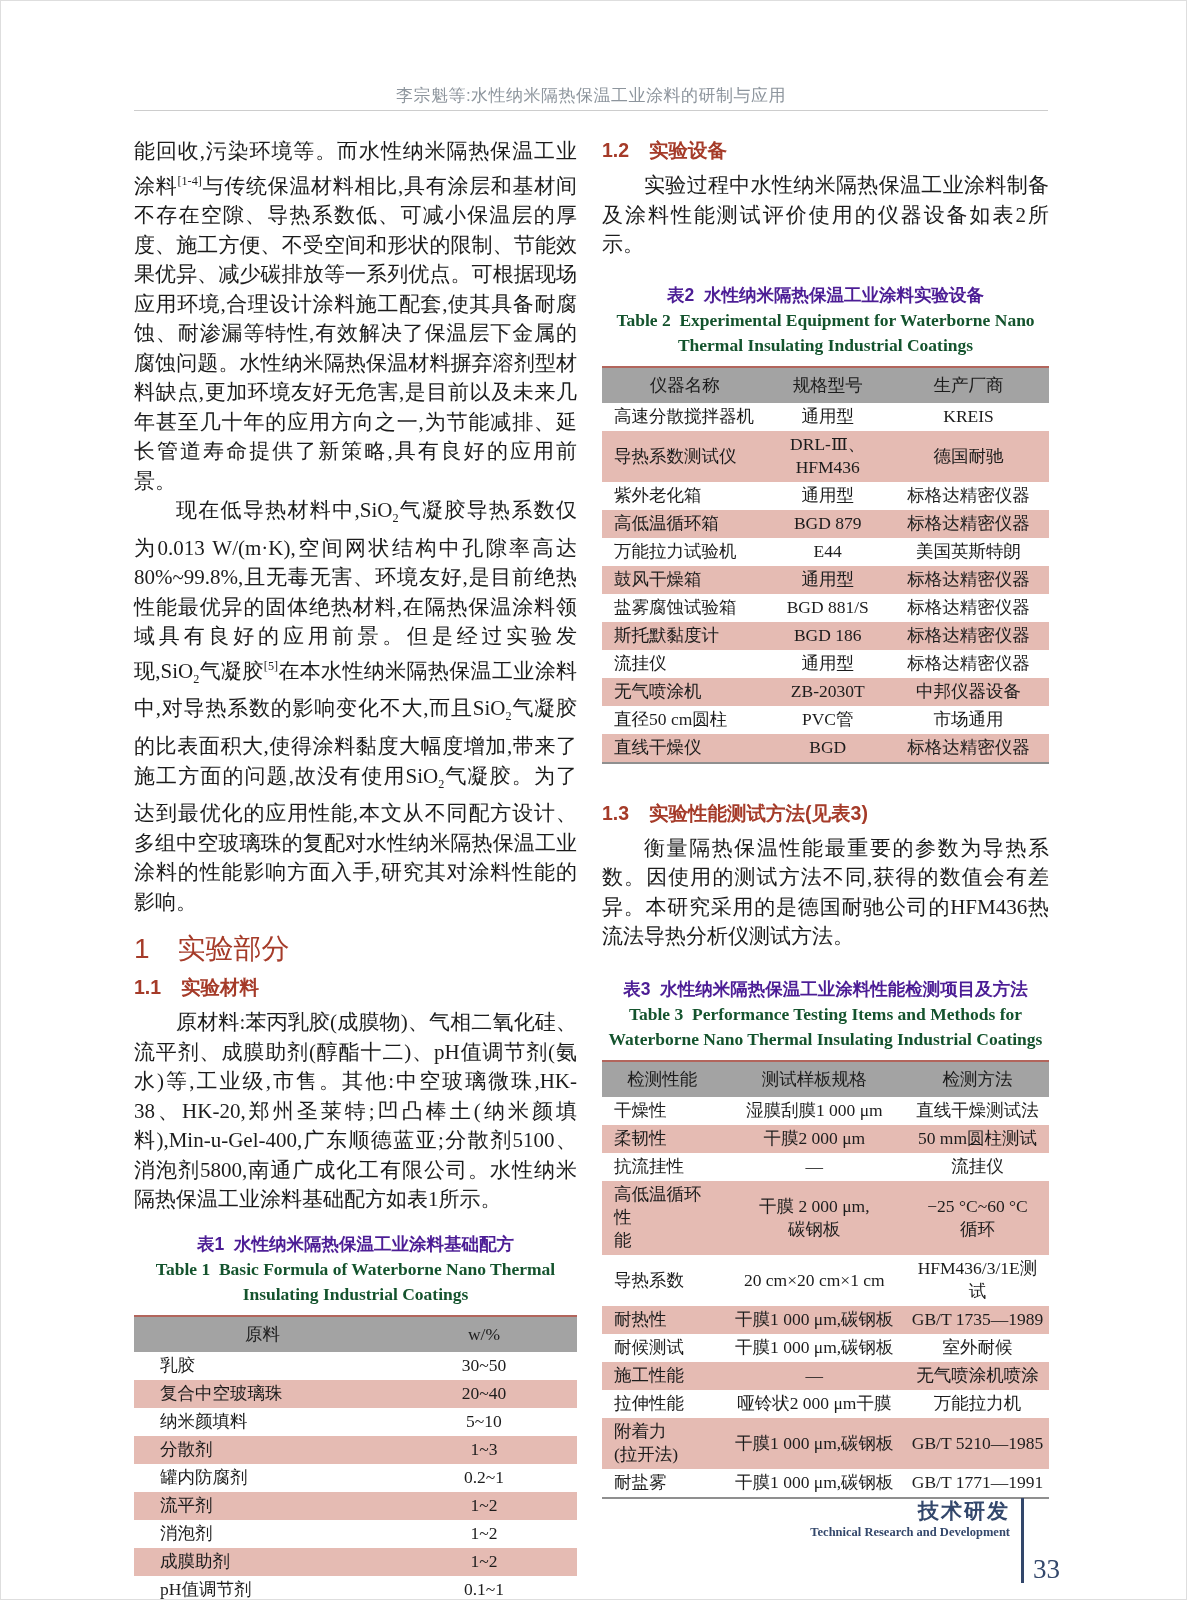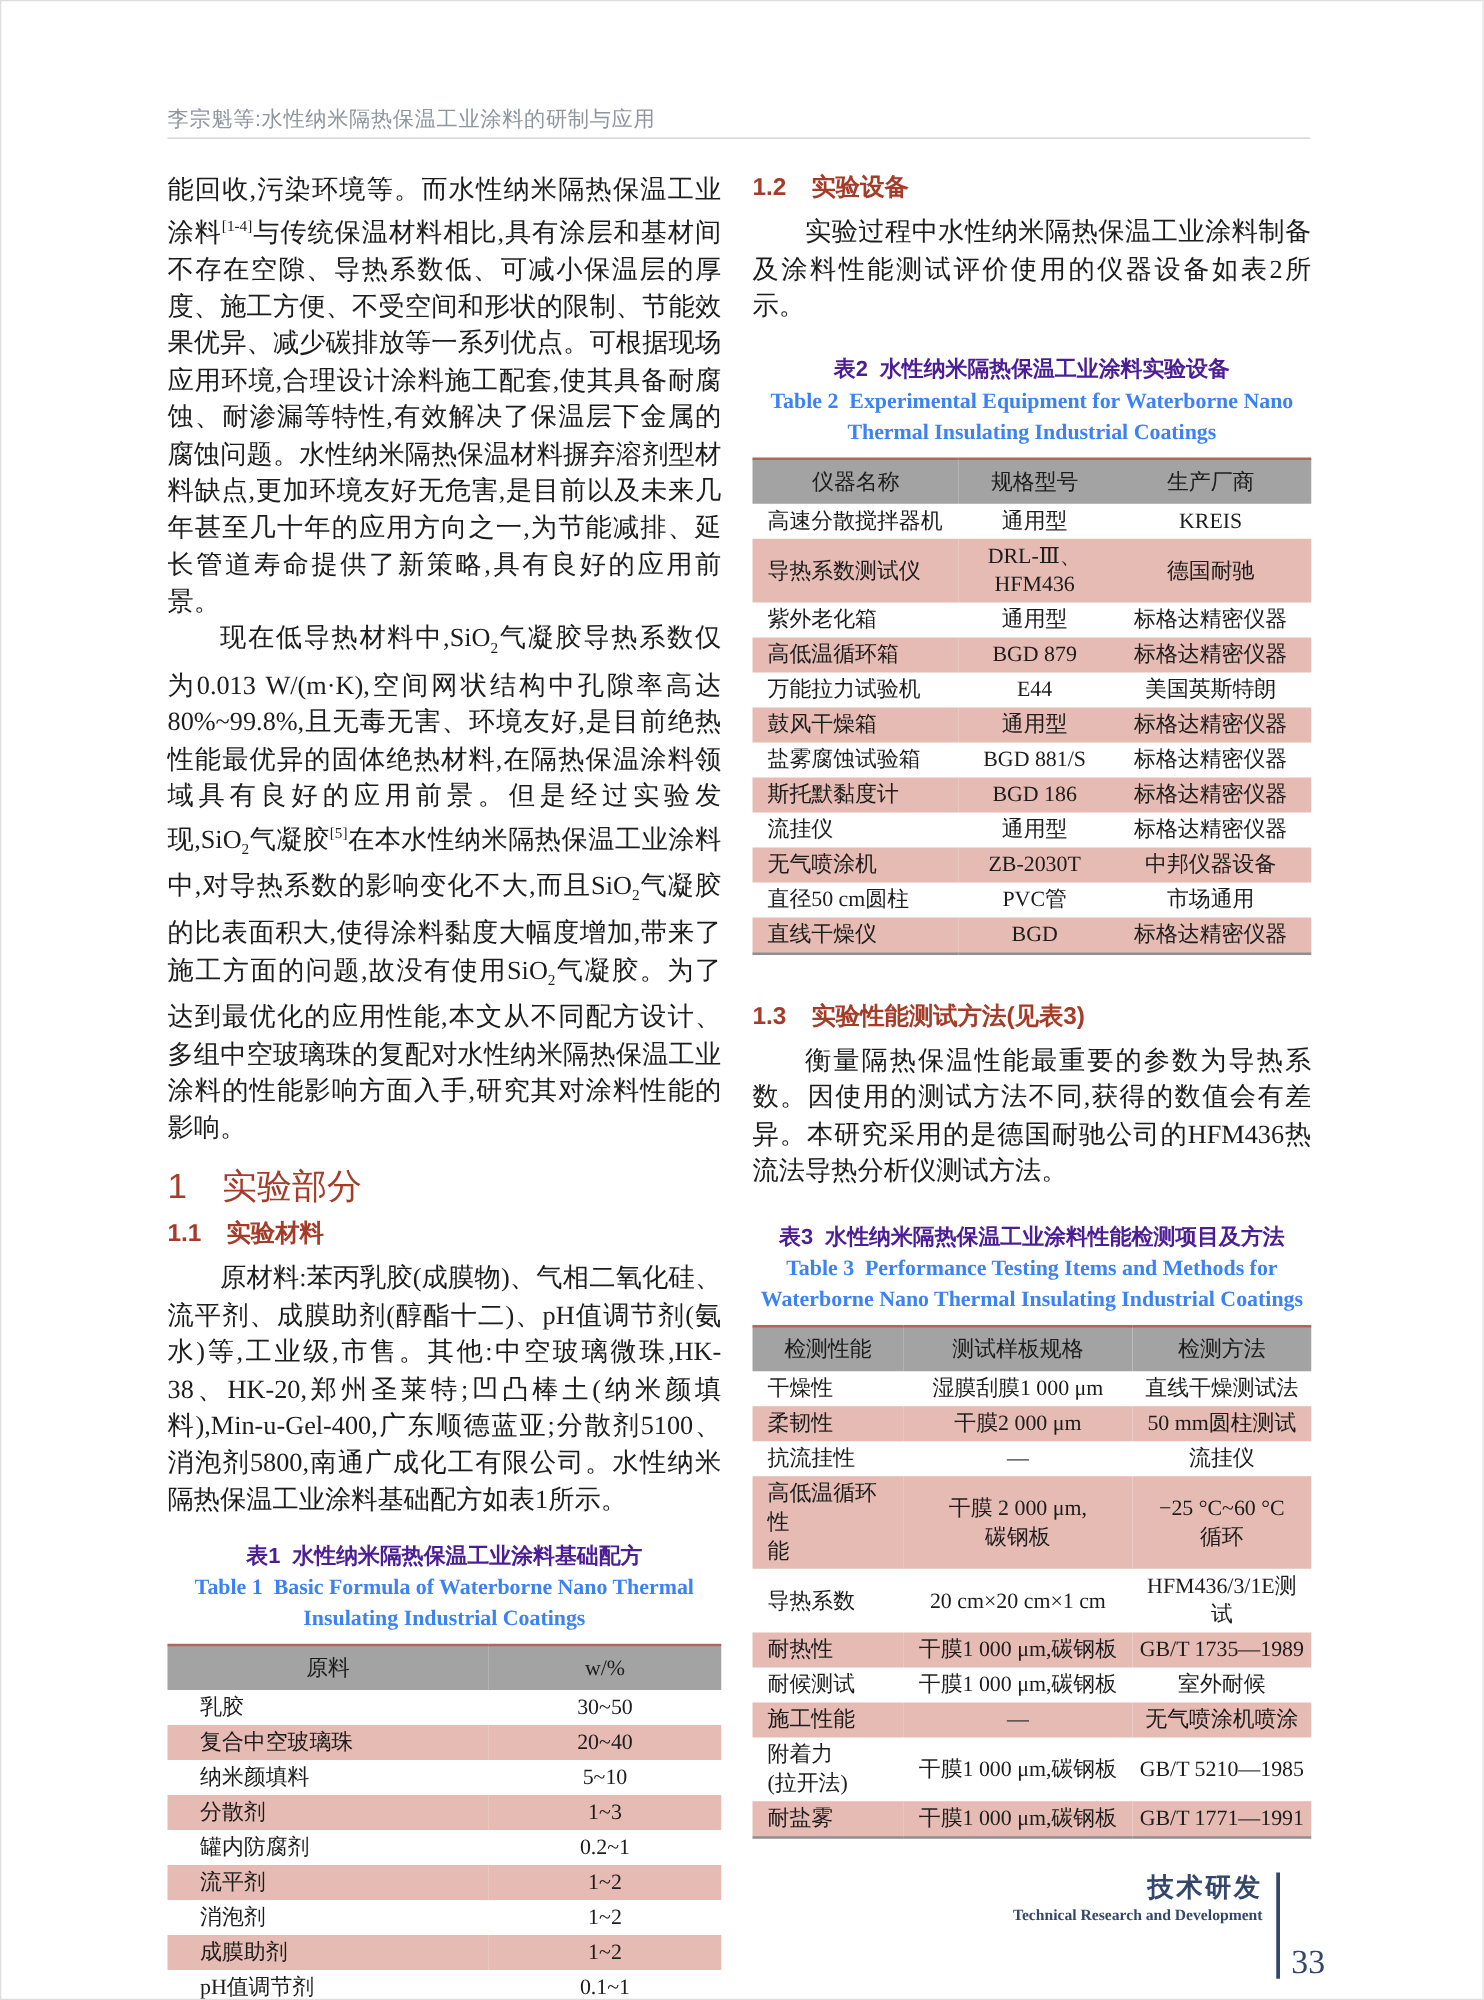--- a/index.html
+++ b/index.html
@@ -10,21 +10,21 @@
     box-sizing:border-box;
     border:1px solid #dedede;
     font-family:"Liberation Serif","DejaVu Serif",serif;
     color:#1c1c1c;
     overflow:hidden;
   }
 
   
   .running-header {
     position:absolute; top:83px; left:133px; width:914px;
-    text-align:left;
+    text-align:center;
     font-family:"Liberation Sans","DejaVu Sans",sans-serif;
     font-size:17px; color:#8d959d; letter-spacing:0.5px;
   }
   .header-rule {
     position:absolute; top:109px; left:133px; width:914px; height:1px;
     background:#cdcdcd;
   }
 
   
   .col-left  { position:absolute; top:136px; left:133px;  width:443px; }
@@ -62,21 +62,21 @@
     margin-top:16px;
     text-align:center; white-space:pre-wrap;
     font-family:"Liberation Sans","DejaVu Sans",sans-serif;
     font-weight:bold; font-size:17.5px; line-height:26px;
     color:#4c1d95;
   }
   .tbl-caption-en {
     text-align:center; white-space:pre-wrap;
     font-family:"Liberation Serif","DejaVu Serif",serif;
     font-weight:bold; font-size:17.5px; line-height:25px;
-    color:#3b82f6;
+    color:#14532d;
   }
 
   
   table.data {
     width:100%; margin-top:8px;
     border-collapse:collapse;
     border-top:2px solid #b2655c;
     border-bottom:2px solid #8f8f8f;
     font-size:17.5px;
   }
@@ -335,20 +335,25 @@
           </tr>
           <tr>
             <td>耐候测试</td>
             <td>干膜1 000 μm,碳钢板</td>
             <td>室外耐候</td>
           </tr>
           <tr>
             <td>施工性能</td>
             <td>—</td>
             <td>无气喷涂机喷涂</td>
+          </tr>
+          <tr>
+            <td>拉伸性能</td>
+            <td>哑铃状2 000 μm干膜</td>
+            <td>万能拉力机</td>
           </tr>
           <tr>
             <td>附着力
 (拉开法)</td>
             <td>干膜1 000 μm,碳钢板</td>
             <td>GB/T 5210—1985</td>
           </tr>
           <tr>
             <td>耐盐雾</td>
             <td>干膜1 000 μm,碳钢板</td>

